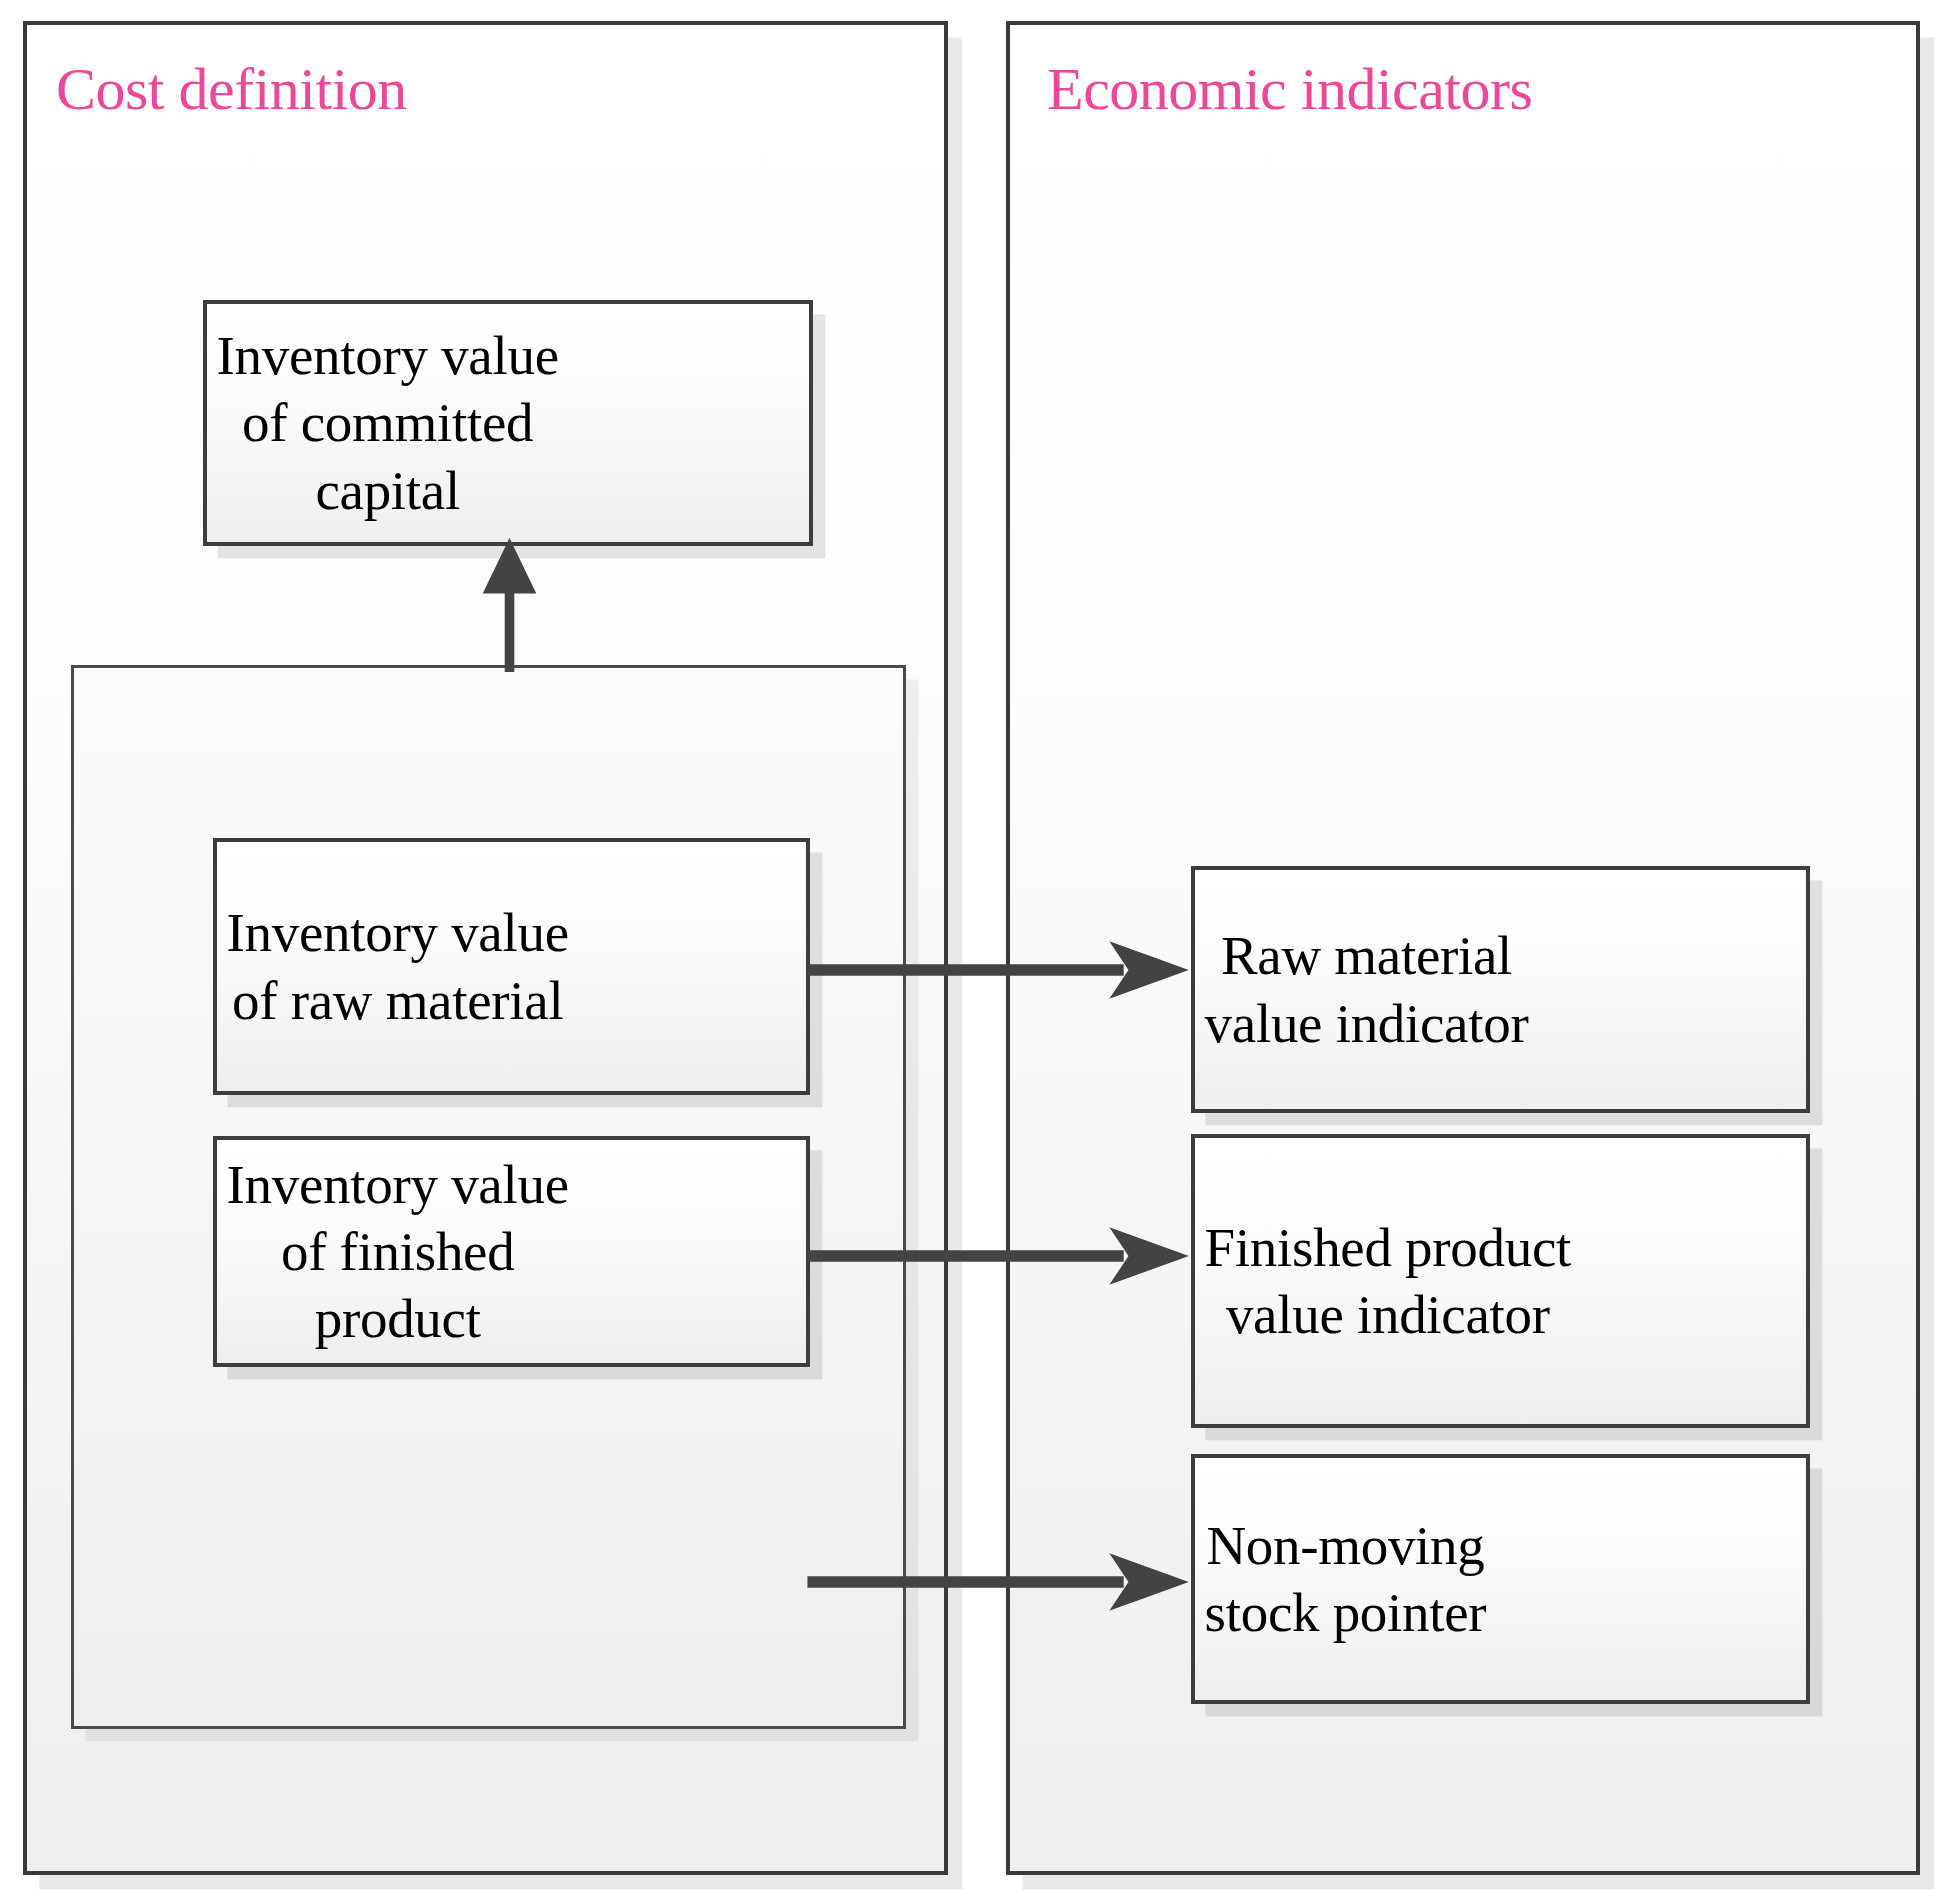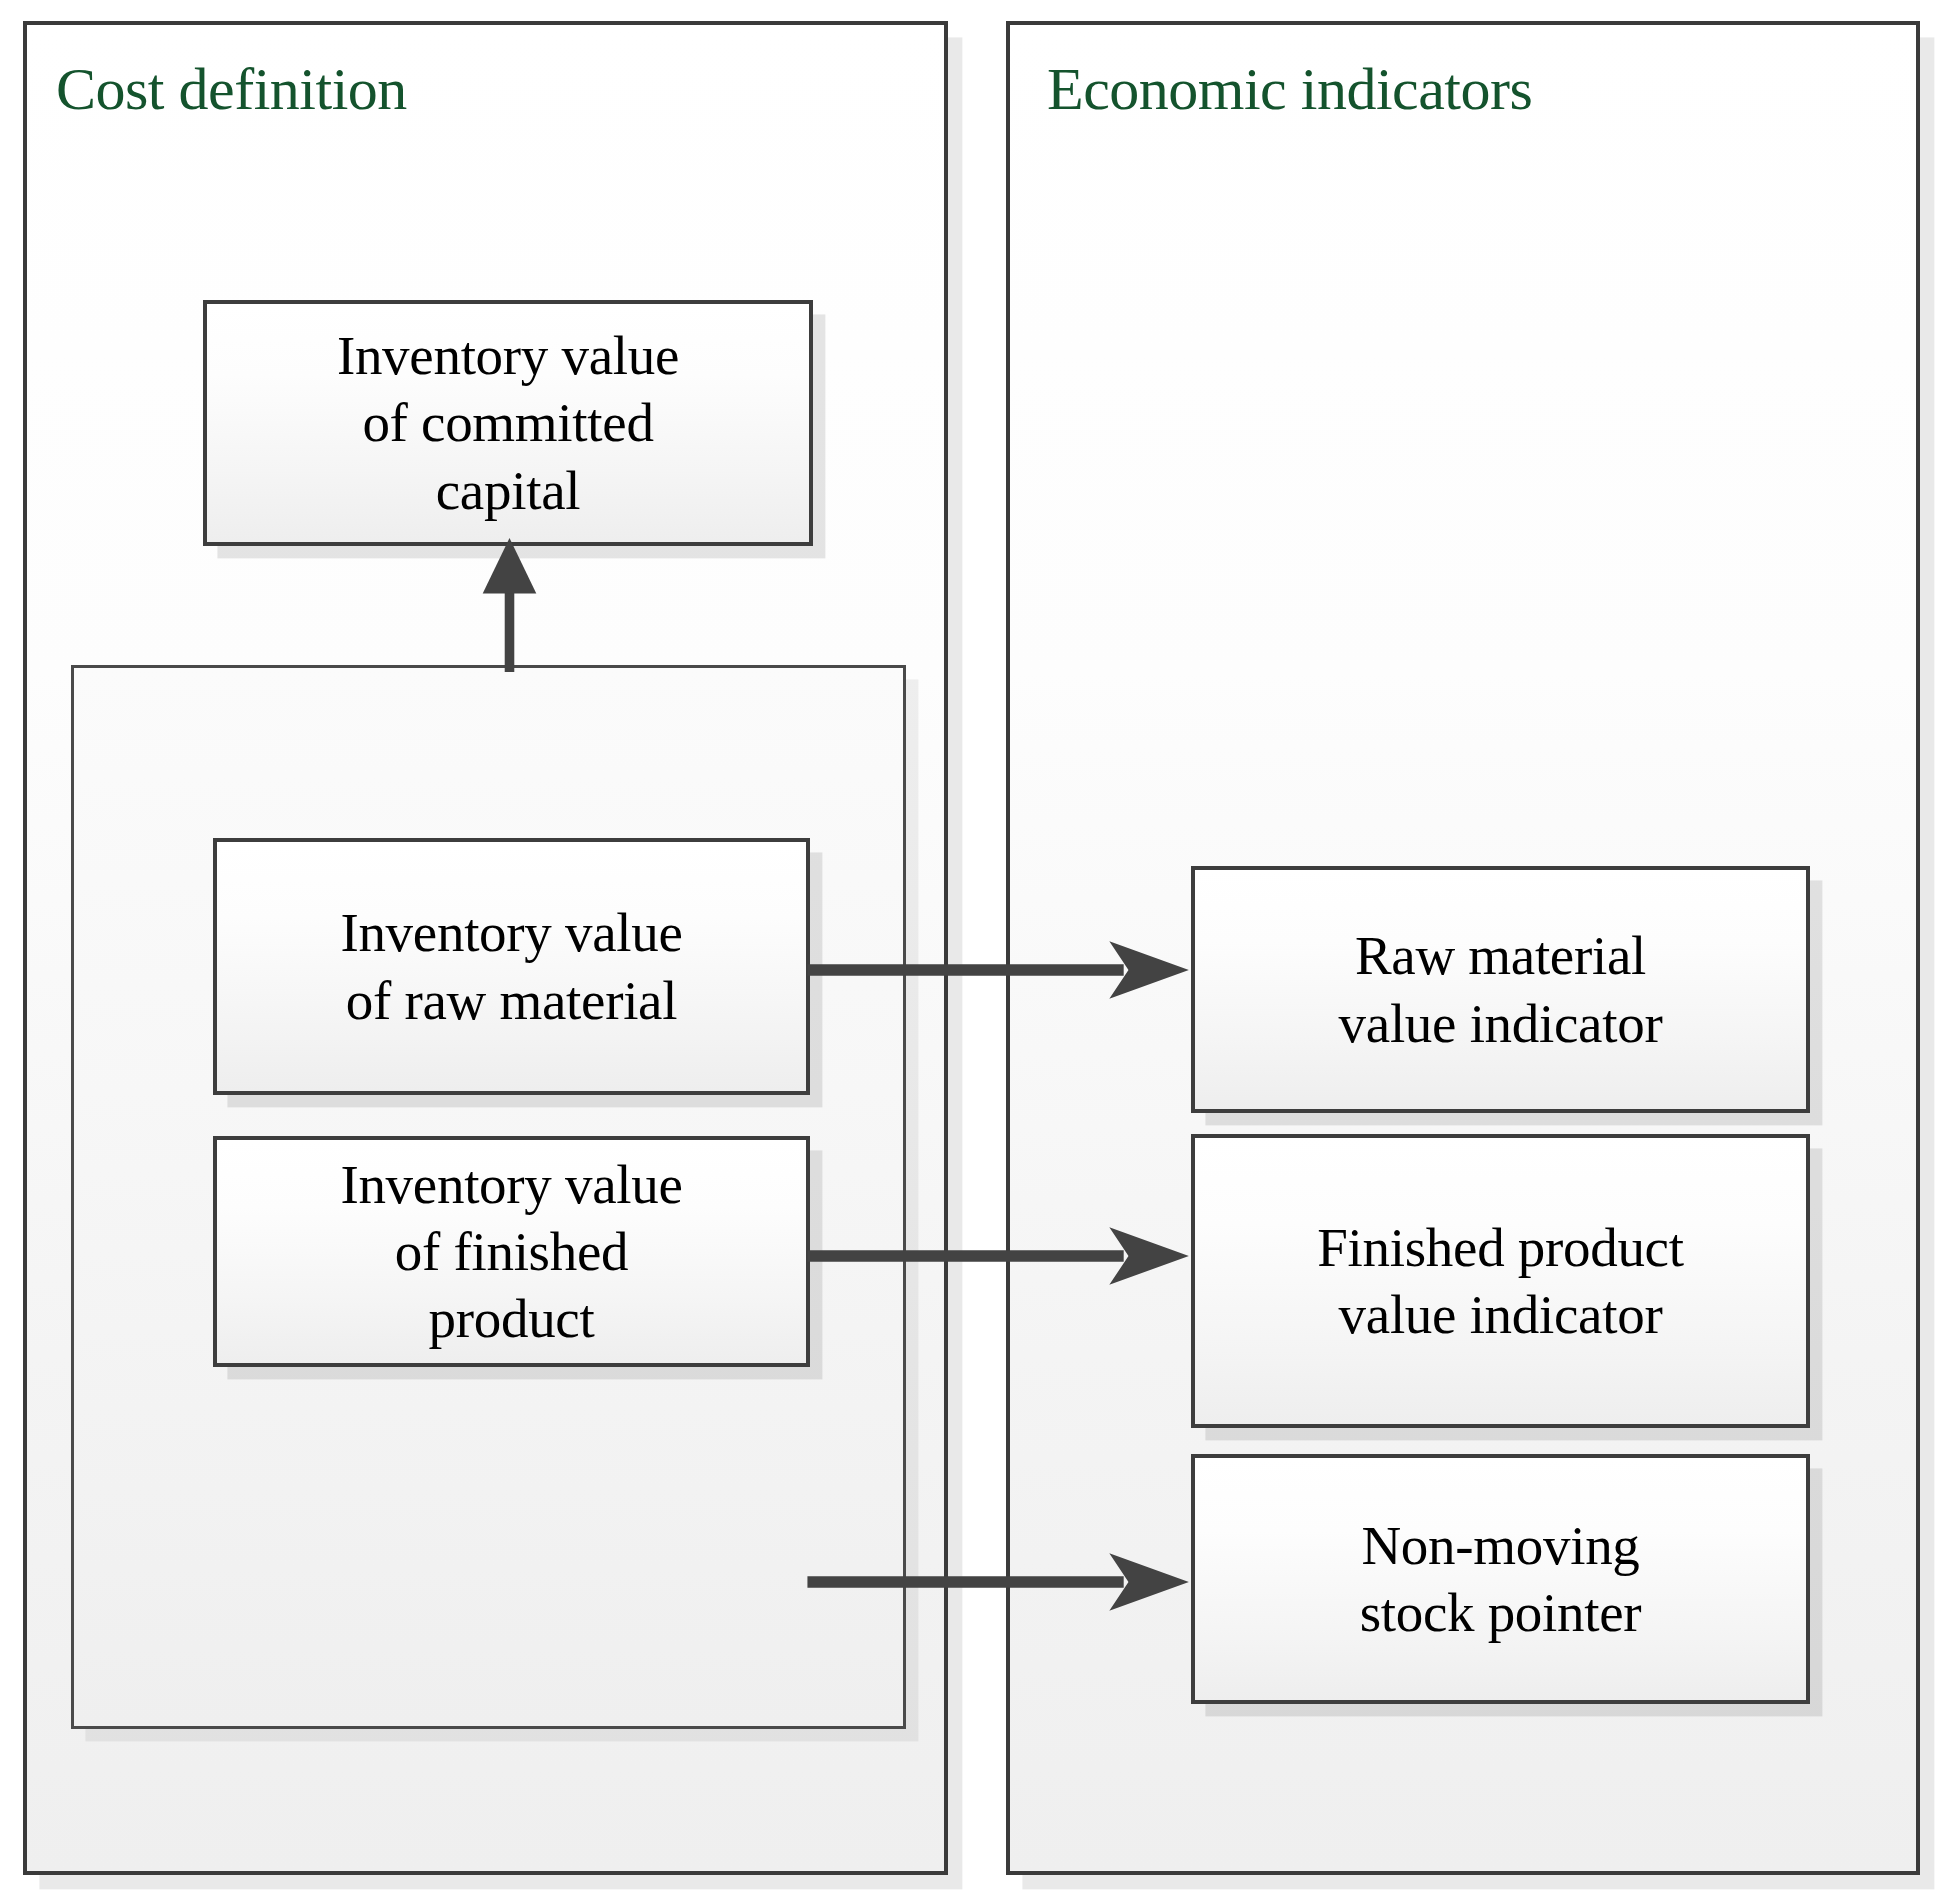--- a/index.html
+++ b/index.html
@@ -24,40 +24,40 @@
     border:4.8px solid #3a3a3a;
     background:linear-gradient(180deg,#ffffff 0%,#fdfdfd 35%,#f4f4f4 72%,#efefef 100%);
     box-shadow:15.4px 15.4px 0 -1px rgba(0,0,0,0.085);
   }
   .panel-title{
     position:absolute;
     font-size:60px;
     line-height:1.05;
     letter-spacing:-0.5px;
     white-space:nowrap;
-    color:#14532d;
+    color:#ec4899;
   }
 
   .innerbox{
     position:absolute;
     box-sizing:border-box;
     border:3.8px solid #4a4a4a;
     background:linear-gradient(180deg,#fbfbfb 0%,#f7f7f7 40%,#efefef 100%);
     box-shadow:13.4px 13.4px 0 -1px rgba(0,0,0,0.06);
   }
 
   .nodebox{
     position:absolute;
     box-sizing:border-box;
     border:4.8px solid #3d3d3d;
     background:linear-gradient(180deg,#ffffff 0%,#fdfdfd 30%,#f5f5f5 70%,#eeeeee 100%);
     box-shadow:13.4px 13.4px 0 -1px rgba(0,0,0,0.10);
     display:flex;
     align-items:center;
-    justify-content:center;
+    justify-content:flex-start;
     text-align:center;
   }
   .nodebox .label{
     font-size:55px;
     line-height:1.22;
     letter-spacing:-0.3px;
     padding:0 9.6px;
     color:#000;
     white-space:pre-line;
   }

